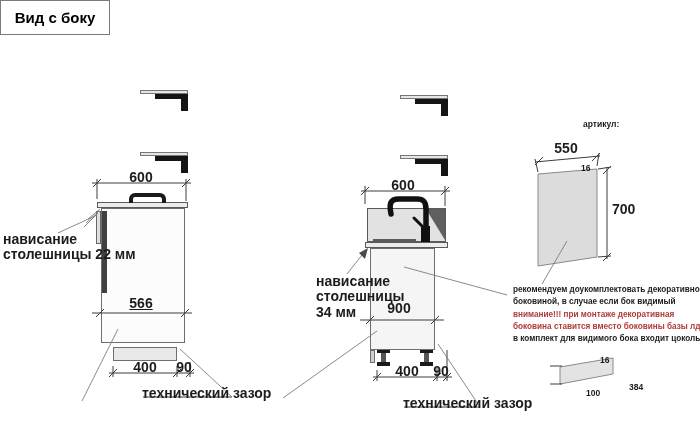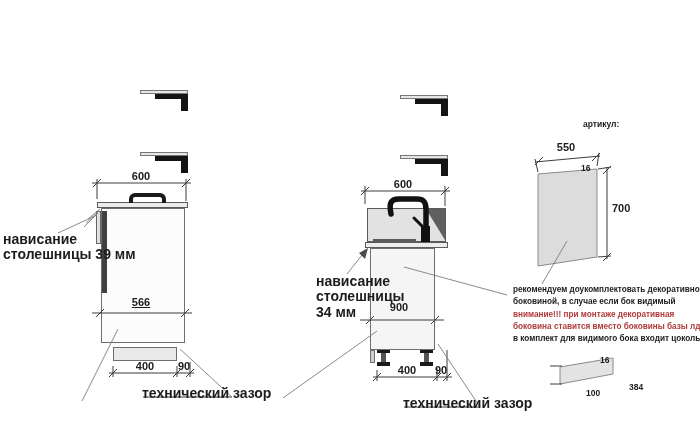--- a/index.html
+++ b/index.html
@@ -1,21 +1,21 @@
 <!DOCTYPE html>
 <html><head>
 <meta charset="utf-8">
 <style>
   html,body{margin:0;padding:0;background:#fff;}
   .canvas{position:relative;width:700px;height:428px;background:#ffffff;overflow:hidden;
           font-family:"Liberation Sans", sans-serif;}
   .txt{position:absolute;font-weight:bold;color:#1c1c1c;white-space:nowrap;line-height:1.1;}
   .t8{font-size:14px;}
   .t85{font-size:8.5px;padding-left:48px;}
-  .t11{font-size:11px;}
+  .t11{font-size:14px;}
   .t12{font-size:12.5px;}
   .t15{font-size:15px;}
   .ctr{text-align:center;}
   .red{color:#b03b3b;}
   .title-box{left:14px;top:13px;width:108px;height:33px;border:1px solid #7a7a7a;
              display:flex;align-items:center;justify-content:center;background:#fff;z-index:3;}
   
   .bracket{position:absolute;width:48px;height:26px;z-index:1;}
   .bracket .bar{position:absolute;left:0;top:0;width:48px;height:4px;background:#e6e6e6;border:1px solid #777;box-sizing:border-box;}
   .bracket .arm{position:absolute;left:15px;top:4px;width:33px;height:5px;background:#141414;}
@@ -29,20 +29,23 @@
   .leg .lstem{position:absolute;left:4px;top:3px;width:5px;height:9px;background:#555;}
   .leg .lfoot{position:absolute;left:0;top:12px;width:13px;height:4px;background:#1a1a1a;}
   svg.lines{position:absolute;left:0;top:0;z-index:2;pointer-events:none;}
   .txt{z-index:3;}
 </style>
 </head>
 <body>
 
 <div class="canvas">
 
+  <div class="title-box">
+    <span class="t15" style="font-weight:bold;">Вид с боку</span>
+  </div>
 
   <div class="bracket" style="left:140px;top:90px;">
     <span class="bar"></span>
     <span class="arm"></span>
     <span class="post"></span>
   </div>
   <div class="bracket" style="left:140px;top:152px;">
     <span class="bar"></span>
     <span class="arm"></span>
     <span class="post"></span>
@@ -166,21 +169,21 @@
     </g>
     <polygon points="368,248 359,253 365,259" fill="#4a4a4a"></polygon>
   </svg>
 
   <div class="txt t11 ctr" style="left:116px;top:170px;width:50px;">600</div>
   <div class="txt t11 ctr" style="left:116px;top:296px;width:50px;text-decoration:underline;">566</div>
   <div class="txt t11 ctr" style="left:121px;top:360px;width:48px;">400</div>
   <div class="txt t11 ctr" style="left:172px;top:360px;width:24px;">90</div>
   <div class="txt t8" style="left:3px;top:232px;">
     <div>нависание</div>
-    <div>столешницы 39 мм</div>
+    <div>столешницы 22 мм</div>
   </div>
   <div class="txt t8 ctr" style="left:142px;top:386px;width:92px;">технический зазор</div>
 
   <div class="txt t11 ctr" style="left:380px;top:178px;width:46px;">600</div>
   <div class="txt t11 ctr" style="left:374px;top:301px;width:50px;">900</div>
   <div class="txt t11 ctr" style="left:383px;top:364px;width:48px;">400</div>
   <div class="txt t11 ctr" style="left:429px;top:364px;width:24px;">90</div>
   <div class="txt t8" style="left:316px;top:274px;">
     <div>нависание</div>
     <div>столешницы</div>

